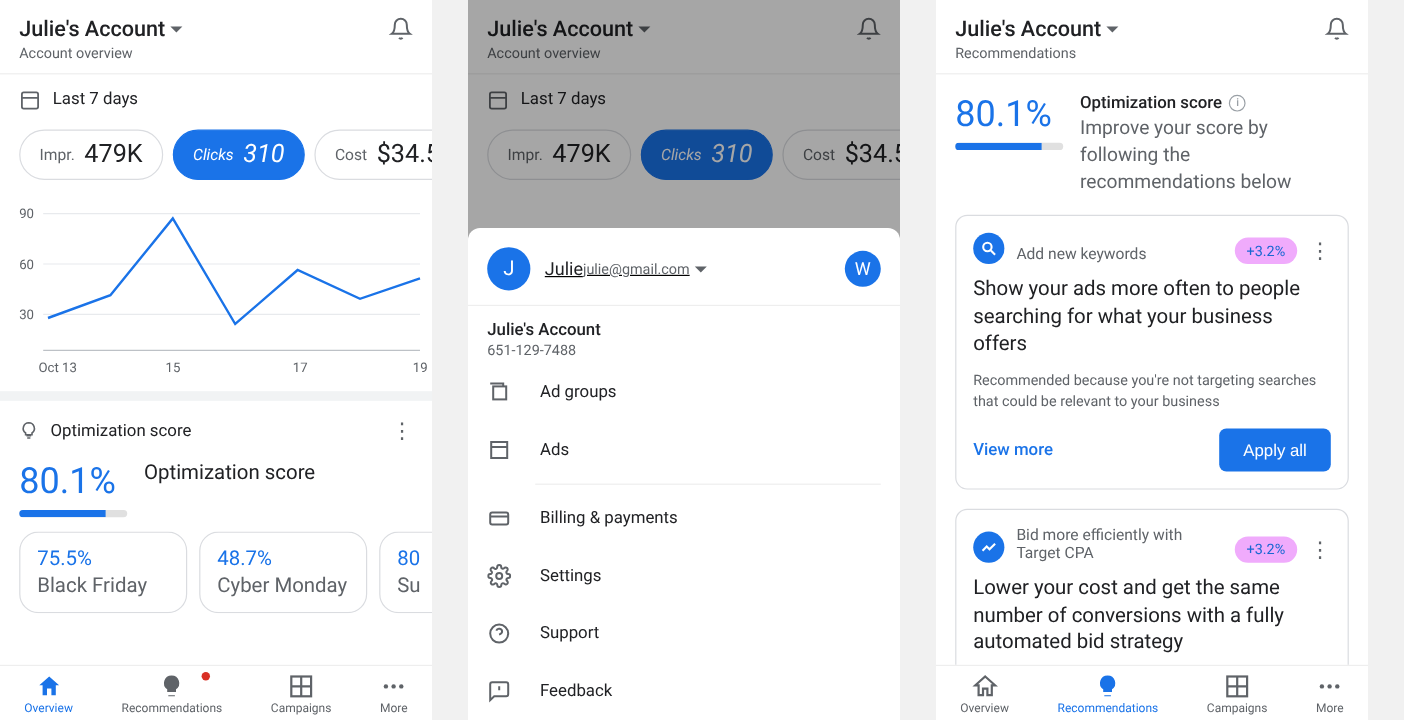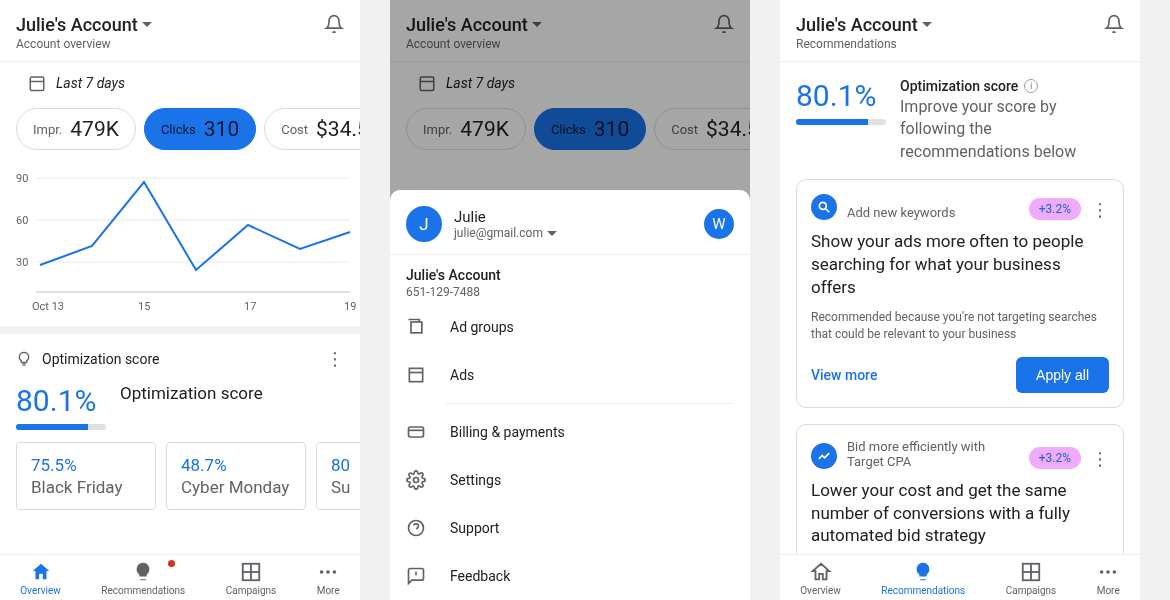--- a/index.html
+++ b/index.html
@@ -8,59 +8,59 @@
 .panel1 { width: 360px; margin-right: 30px; }
 .panel2 { width: 360px; margin-right: 30px; }
 .panel3 { width: 360px; }
 .header { padding: 14px 16px 10px; border-bottom: 1px solid #eee; display: flex; justify-content: space-between; align-items: flex-start; }
 .header-left { display: flex; flex-direction: column; }
 .acct-row { display: flex; align-items: center; gap: 4px; }
 .acct-name { font-size: 18px; font-weight: 500; color: #202124; }
 .caret { width: 0; height: 0; border-left: 5px solid transparent; border-right: 5px solid transparent; border-top: 5px solid #5f6368; }
 .subtitle { font-size: 12px; color: #5f6368; margin-top: 2px; }
 .bell { width: 20px; height: 20px; color: #5f6368; }
-.date-row { padding: 12px 28px; display: flex; align-items: center; gap: 10px; font-style: italic; }
+.date-row { padding: 12px 16px; display: flex; align-items: center; gap: 10px; }
 .cal-icon { width: 18px; height: 18px; color: #5f6368; }
 .date-text { font-size: 14px; color: #202124; }
 .pills { padding: 4px 16px 12px; display: flex; gap: 8px; overflow: hidden; }
 .pill { border: 1px solid #dadce0; border-radius: 22px; padding: 8px 16px; display: flex; align-items: center; gap: 8px; white-space: nowrap; cursor: pointer; }
 .pill.active { background: #1a73e8; border-color: #1a73e8; }
 .pill-label { font-size: 13px; color: #5f6368; }
-.pill.active .pill-label, .pill.active .pill-val { color: #0f172a; }
+.pill.active .pill-label, .pill.active .pill-val { color: #ffffff; font-style: italic; }
 .pill-val { font-size: 21px; color: #202124; }
 .chart { width: 100%; height: 160px; }
 .divider { height: 8px; background: #f1f3f4; }
 .opt-header { padding: 14px 16px; display: flex; align-items: center; justify-content: space-between; }
 .opt-header-left { display: flex; align-items: center; gap: 10px; }
 .dots { color: #5f6368; font-size: 18px; cursor: pointer; }
 .opt-block { padding: 0 16px 12px; display: flex; gap: 14px; align-items: flex-start; }
 .score-big { font-size: 30px; color: #1a73e8; font-weight: 400; }
 .score-bar { width: 90px; height: 6px; background: #e0e0e0; border-radius: 3px; overflow: hidden; margin-top: 6px; }
 .score-fill { height: 100%; background: #1a73e8; width: 80%; }
 .opt-text-col { display: flex; flex-direction: column; }
 .opt-title { font-size: 17px; color: #202124; margin-bottom: 2px; }
 .opt-desc { font-size: 16px; color: #5f6368; line-height: 1.4; }
 .campaign-cards { padding: 0 16px; display: flex; gap: 10px; overflow: hidden; }
-.campaign-card { border: 1px solid #dadce0; border-radius: 4px; padding: 12px 14px; min-width: 140px; cursor: pointer; }
+.campaign-card { border: 1px solid #dadce0; border-radius: 16px; padding: 12px 14px; min-width: 140px; cursor: pointer; }
 .cc-pct { color: #1a73e8; font-size: 17px; }
 .cc-name { color: #5f6368; font-size: 17px; margin-top: 2px; }
 .bottom-nav { position: absolute; bottom: 0; left: 0; right: 0; border-top: 1px solid #eee; display: flex; justify-content: space-around; padding: 6px 0 4px; background: #fff; }
 .nav-item { display: flex; flex-direction: column; align-items: center; cursor: pointer; position: relative; }
 .nav-icon { width: 22px; height: 22px; color: #5f6368; }
 .nav-item.active .nav-icon { color: #1a73e8; }
 .nav-label { font-size: 10px; color: #5f6368; margin-top: 2px; }
 .nav-item.active .nav-label { color: #1a73e8; }
 .red-dot { width: 7px; height: 7px; background: #d93025; border-radius: 50%; position: absolute; top: -1px; right: 10px; }
 .dim { position: absolute; inset: 0; background: rgba(0,0,0,0.35); }
 .sheet { position: absolute; bottom: 0; left: 0; right: 0; background: #fff; border-top-left-radius: 10px; border-top-right-radius: 10px; padding: 16px 0 0; }
 .sheet-top { display: flex; align-items: center; gap: 12px; padding: 0 16px 12px; border-bottom: 1px solid #eee; justify-content: space-between; }
 .sheet-top-left { display: flex; align-items: center; gap: 12px; }
 .avatar { width: 36px; height: 36px; border-radius: 50%; background: #1a73e8; color: #fff; display: flex; align-items: center; justify-content: center; font-size: 17px; }
 .avatar.small { width: 30px; height: 30px; font-size: 15px; }
-.user-col { display: flex; flex-direction: column; }
+.user-col { display: flex; flex-direction: row; text-decoration: underline; }
 .user-name { font-size: 15px; color: #202124; }
 .user-email { font-size: 12px; color: #5f6368; display: flex; align-items: center; gap: 4px; }
 .acct-info { padding: 12px 16px 4px; }
 .acct-info-title { font-size: 14px; color: #202124; font-weight: 500; }
 .acct-phone { font-size: 12px; color: #5f6368; margin-top: 2px; }
 .menu-item { display: flex; align-items: center; gap: 24px; padding: 14px 16px; cursor: pointer; }
 .menu-icon { width: 20px; height: 20px; color: #5f6368; }
 .menu-label { font-size: 14px; color: #202124; }
 .menu-div { height: 1px; background: #eee; margin: 4px 16px 4px 56px; }
 .p3-opt { padding: 16px; display: flex; gap: 14px; align-items: flex-start; }

